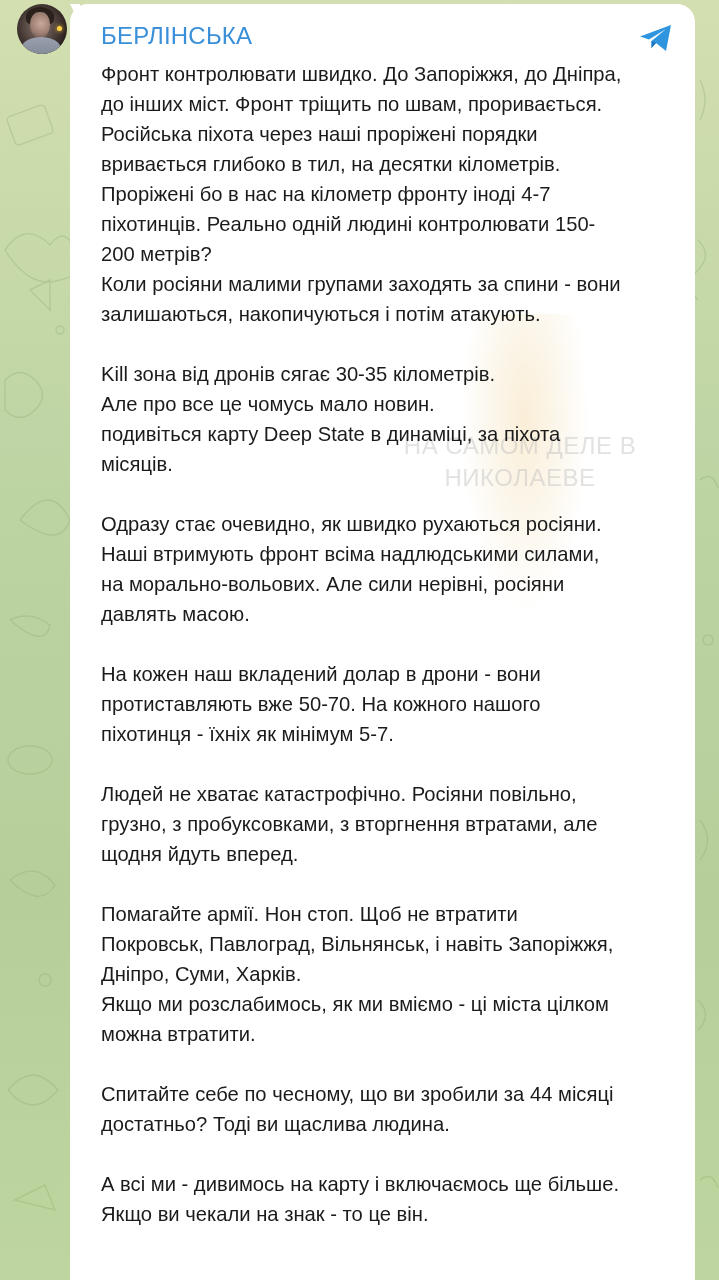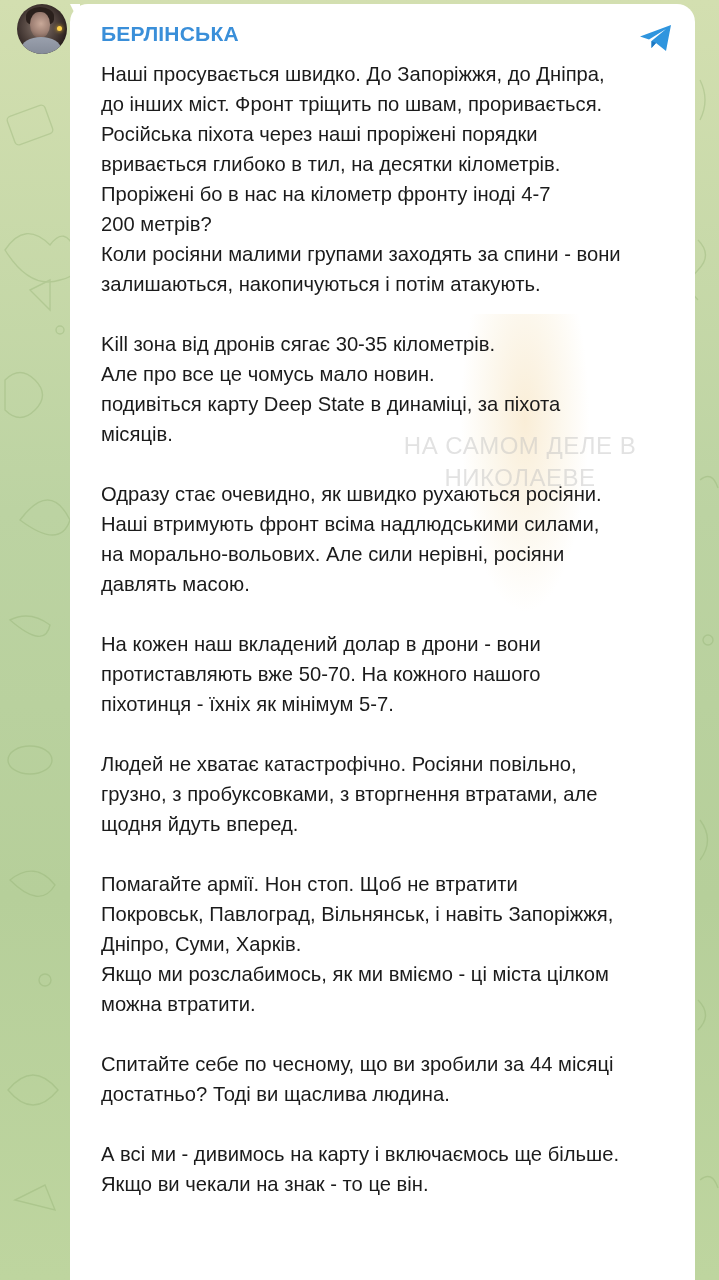--- a/index.html
+++ b/index.html
@@ -83,22 +83,22 @@
       width: 20px;
       height: 20px;
       background: #ffffff;
       border-radius: 0 0 0 16px;
       clip-path: polygon(50% 0, 100% 0, 100% 100%);
     }
     .channel-name {
       position: absolute;
       left: 31px;
       top: 18px;
-      font-size: 21px;
-      font-weight: bold;
+      font-size: 24px;
+      font-weight: normal;
       color: #3a8fd9;
       letter-spacing: 0.2px;
     }
     .telegram-icon {
       position: absolute;
       right: 22px;
       top: 20px;
       width: 34px;
       height: 28px;
     }
@@ -191,25 +191,26 @@
   </svg>
 
   <div class="watermark">
     <div class="wm-crown"></div>
     <div class="wm-text" style="top:128px;">НА САМОМ ДЕЛЕ В</div>
     <div class="wm-text" style="top:160px;">НИКОЛАЕВЕ</div>
   </div>
 
   <div class="message-body">
     <div class="para">
-      <span class="line">Наші просувається швидко. До Запоріжжя, до Дніпра,</span>
+      <span class="line">Фронт контролювати швидко. До Запоріжжя, до Дніпра,</span>
       <span class="line">до інших міст. Фронт тріщить по швам, проривається.</span>
       <span class="line">Російська піхота через наші проріжені порядки</span>
       <span class="line">вривається глибоко в тил, на десятки кілометрів.</span>
       <span class="line">Проріжені бо в нас на кілометр фронту іноді 4-7</span>
+      <span class="line">піхотинців. Реально одній людині контролювати 150-</span>
       <span class="line">200 метрів?</span>
       <span class="line">Коли росіяни малими групами заходять за спини - вони</span>
       <span class="line">залишаються, накопичуються і потім атакують.</span>
     </div>
     <div class="para">
       <span class="line">Kill зона від дронів сягає 30-35 кілометрів.</span>
       <span class="line">Але про все це чомусь мало новин.</span>
       <span class="line">подивіться карту Deep State в динаміці, за піхота</span>
       <span class="line">місяців.</span>
     </div>

